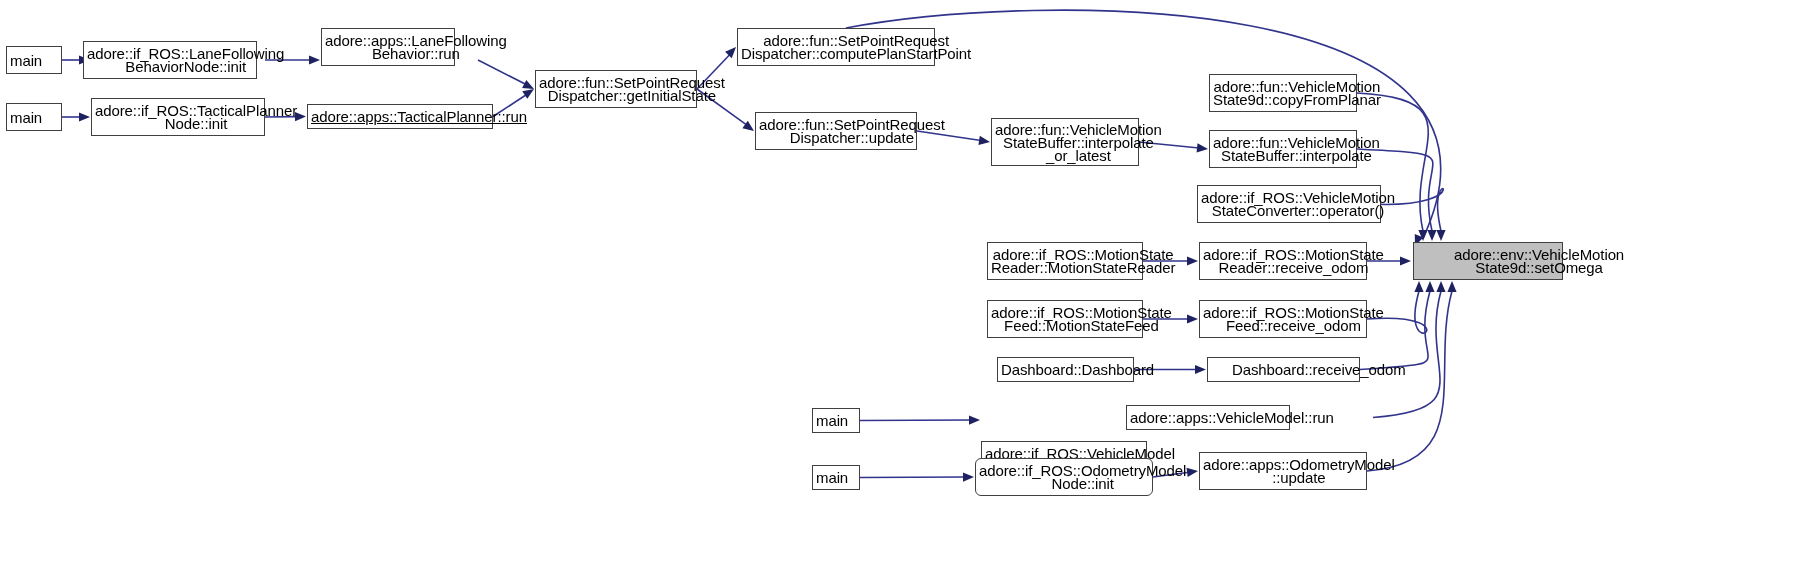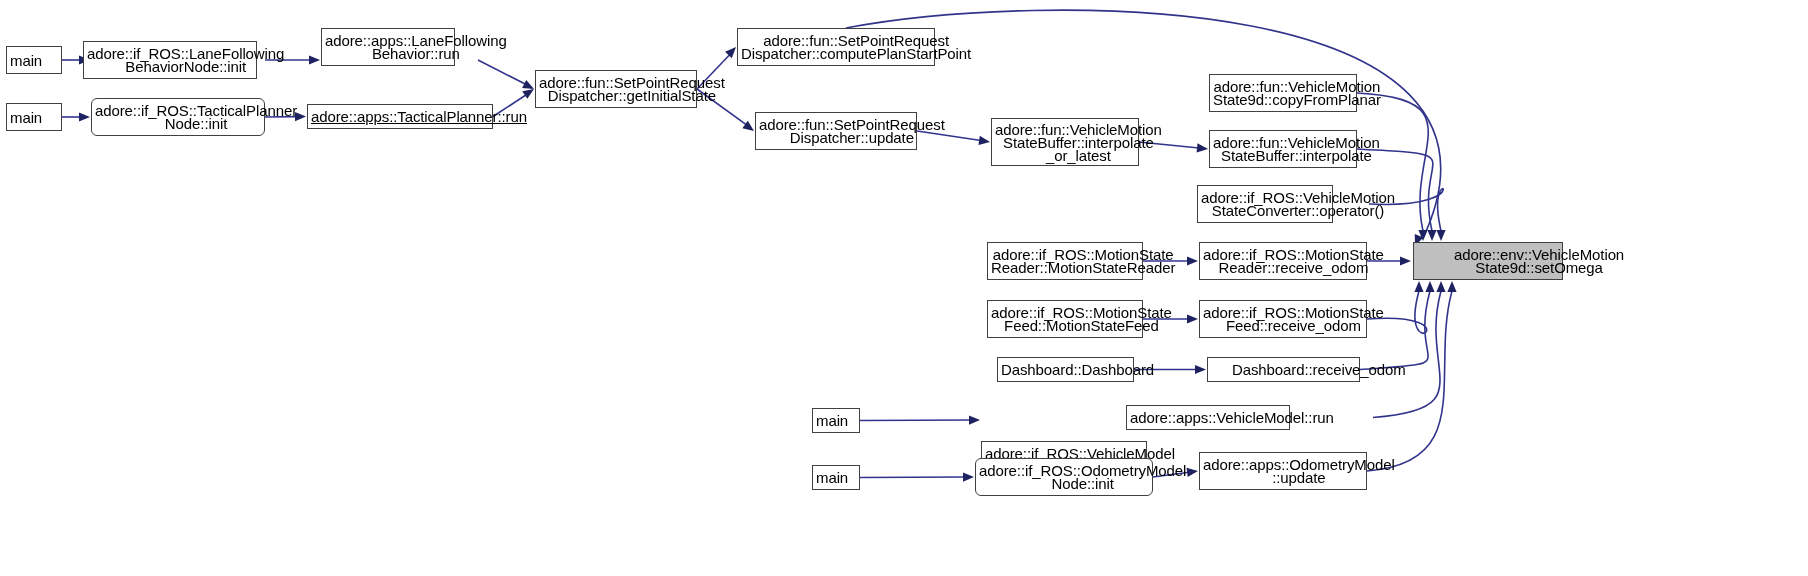--- a/index.html
+++ b/index.html
@@ -111,39 +111,39 @@
       <path d="M 1153 477 L 1189.0839958881377 472.29339184067766" class="edge"></path>
       <polygon points="1198,471 1186.49743523024,467.86136913328886 1187.6873557236634,476.9840929162021" class="arrowhead"></polygon>
       <path d="M 1367 471 C 1477 463, 1430 371, 1452 291" class="edge"></path>
       <polygon points="1452,281 1447.4,292 1456.6,292" class="arrowhead"></polygon>
     </svg>
   <div id="nodes-layer">
       <div class="node" style="left: 6px; top: 46px; width: 56px; height: 28px;"><span>main</span></div>
       <div class="node" style="left: 6px; top: 103px; width: 56px; height: 28px;"><span>main</span></div>
       <div class="node" style="left: 83px; top: 41px; width: 174px; height: 38px;"><span>adore::if_ROS::LaneFollowing
 BehaviorNode::init</span></div>
-      <div class="node" style="left: 91px; top: 98px; width: 174px; height: 38px; border-radius: 6px;"><span>adore::if_ROS::TacticalPlanner
+      <div class="node" style="left: 91px; top: 98px; width: 174px; height: 38px;"><span>adore::if_ROS::TacticalPlanner
 Node::init</span></div>
       <div class="node" style="left: 321px; top: 28px; width: 134px; height: 38px;"><span>adore::apps::LaneFollowing
 Behavior::run</span></div>
       <div class="node" style="left: 307px; top: 104px; width: 186px; height: 25px; text-decoration: underline;"><span>adore::apps::TacticalPlanner::run</span></div>
       <div class="node" style="left: 535px; top: 70px; width: 162px; height: 38px;"><span>adore::fun::SetPointRequest
 Dispatcher::getInitialState</span></div>
       <div class="node" style="left: 737px; top: 28px; width: 198px; height: 38px;"><span>adore::fun::SetPointRequest
 Dispatcher::computePlanStartPoint</span></div>
       <div class="node" style="left: 755px; top: 112px; width: 162px; height: 38px;"><span>adore::fun::SetPointRequest
 Dispatcher::update</span></div>
       <div class="node" style="left: 991px; top: 118px; width: 148px; height: 48px;"><span>adore::fun::VehicleMotion
 StateBuffer::interpolate
 _or_latest</span></div>
       <div class="node" style="left: 1209px; top: 74px; width: 148px; height: 38px;"><span>adore::fun::VehicleMotion
 State9d::copyFromPlanar</span></div>
       <div class="node" style="left: 1209px; top: 130px; width: 148px; height: 38px;"><span>adore::fun::VehicleMotion
 StateBuffer::interpolate</span></div>
-      <div class="node" style="left: 1197px; top: 185px; width: 136px; height: 38px;"><span>adore::if_ROS::VehicleMotion
+      <div class="node" style="left: 1197px; top: 185px; width: 184px; height: 38px;"><span>adore::if_ROS::VehicleMotion
 StateConverter::operator()</span></div>
       <div class="node" style="left: 987px; top: 242px; width: 156px; height: 38px;"><span>adore::if_ROS::MotionState
 Reader::MotionStateReader</span></div>
       <div class="node" style="left: 1199px; top: 242px; width: 168px; height: 38px;"><span>adore::if_ROS::MotionState
 Reader::receive_odom</span></div>
       <div class="node" style="left: 987px; top: 300px; width: 156px; height: 38px;"><span>adore::if_ROS::MotionState
 Feed::MotionStateFeed</span></div>
       <div class="node" style="left: 1199px; top: 300px; width: 168px; height: 38px;"><span>adore::if_ROS::MotionState
 Feed::receive_odom</span></div>
       <div class="node" style="left: 997px; top: 357px; width: 137px; height: 25px;"><span>Dashboard::Dashboard</span></div>

